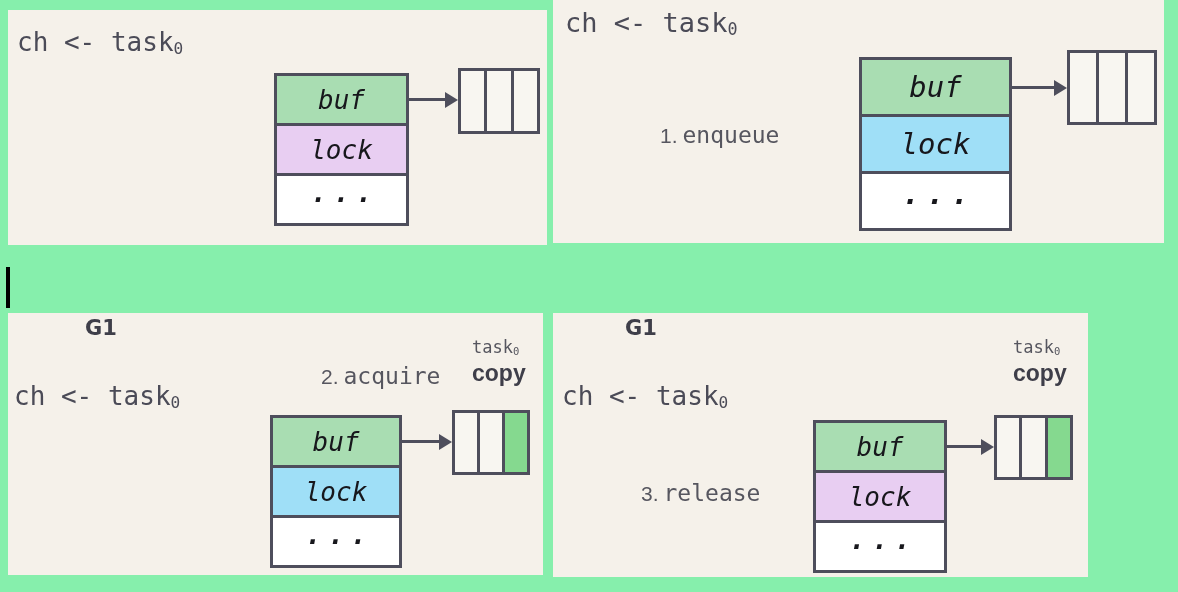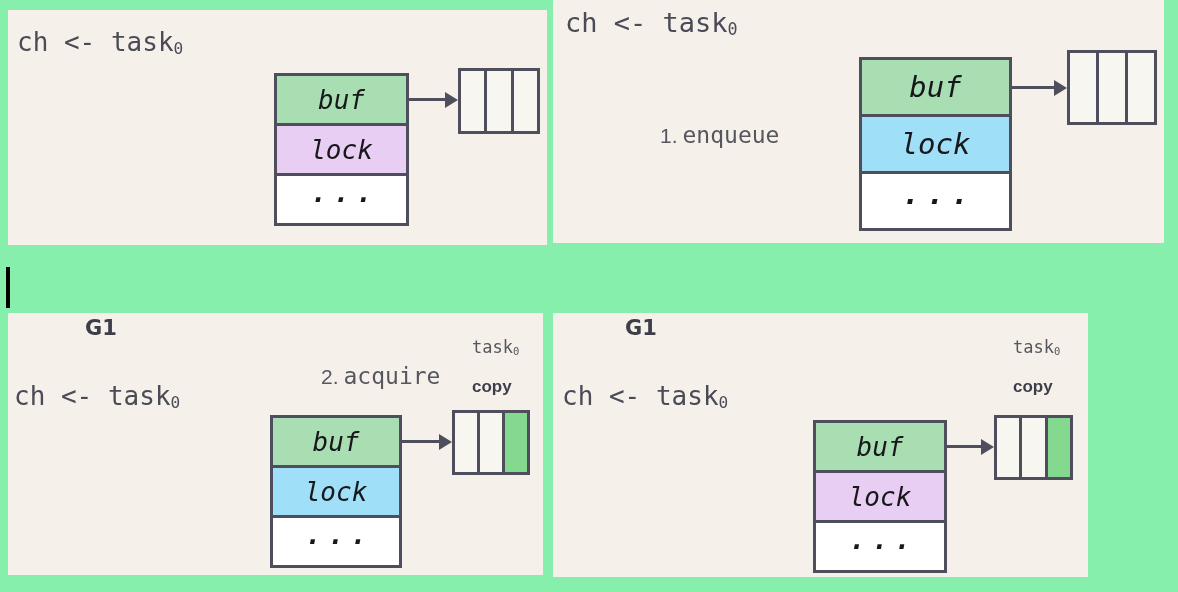--- a/index.html
+++ b/index.html
@@ -25,21 +25,21 @@
   .sub{font-size:0.62em;vertical-align:-0.18em;}
 
   .g-label{position:absolute;font-size:21px;font-weight:bold;color:var(--dark);margin-left:16px;}
 
   .step{position:absolute;color:var(--gray);white-space:nowrap;}
   .step-num{font-family:"Liberation Sans",sans-serif;font-size:21px;}
   .step-name{font-family:"DejaVu Sans Mono","Liberation Mono",monospace;font-size:23px;margin-left:5px;}
 
   .annot{position:absolute;text-align:left;line-height:1.15;}
   .annot-task{font-family:"DejaVu Sans Mono","Liberation Mono",monospace;font-size:17px;color:var(--gray);}
-  .annot-copy{font-family:"Liberation Sans",sans-serif;font-size:17px;font-weight:bold;color:var(--dark);margin-top:19px;}
+  .annot-copy{font-family:"Liberation Sans",sans-serif;font-size:23px;font-weight:bold;color:var(--dark);margin-top:2px;}
 
   .struct{position:absolute;border:3px solid var(--ink);background:#fff;box-sizing:border-box;font-style:italic;}
   .srow{height:47px;display:flex;align-items:center;justify-content:center;
         font-family:"DejaVu Sans Mono","Liberation Mono",monospace;font-size:26px;color:var(--label);
         border-bottom:3px solid var(--ink);}
   .srow:last-child{border-bottom:none;}
   #p2 .srow{height:54px;font-size:29px;}
   .dots span{font-weight:bold;letter-spacing:7px;margin-right:-7px;display:inline-block;transform:translateY(-22%);}
 
   .arrow{position:absolute;display:flex;align-items:center;height:17px;}
@@ -162,20 +162,21 @@
     <div class="buffer">
       <div class="cell" style="background-color: rgb(248, 246, 241);"></div>
       <div class="cell" style="background-color: rgb(248, 246, 241);"></div>
       <div class="cell" style="background-color: rgb(133, 217, 143);"></div>
     </div>
   </div>
 
   <div class="panel" id="p4">
     <div class="g-label">G1</div>
     <div class="code"><span>ch &lt;- task</span><span class="sub">0</span></div>
+    <div class="step"><span class="step-num">3.</span><span class="step-name">release</span></div>
     <div class="annot">
       <div class="annot-task"><span>task</span><span class="sub">0</span></div>
       <div class="annot-copy">copy</div>
     </div>
     <div class="struct">
       <div class="srow" style="background-color: rgb(169, 221, 178);">
           <span>buf</span>
         </div>
       <div class="srow" style="background-color: rgb(232, 206, 242);">
           <span>lock</span>

